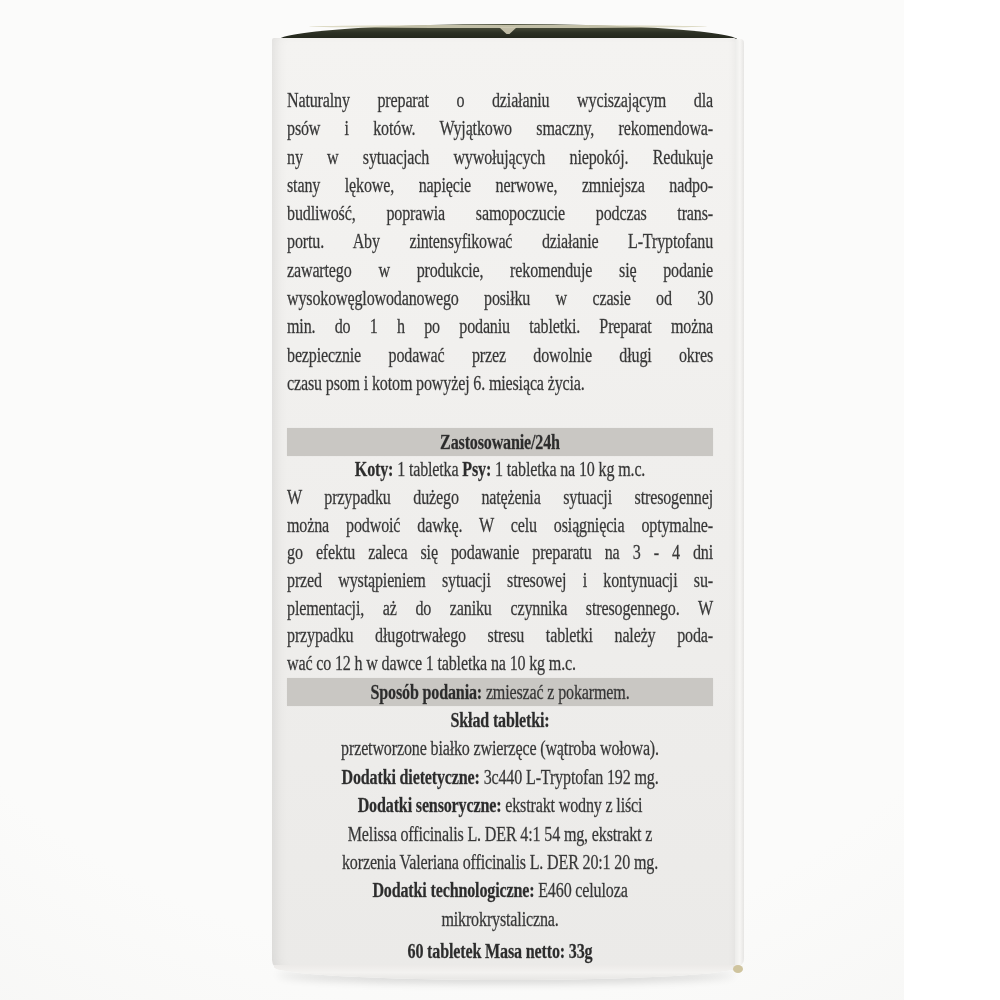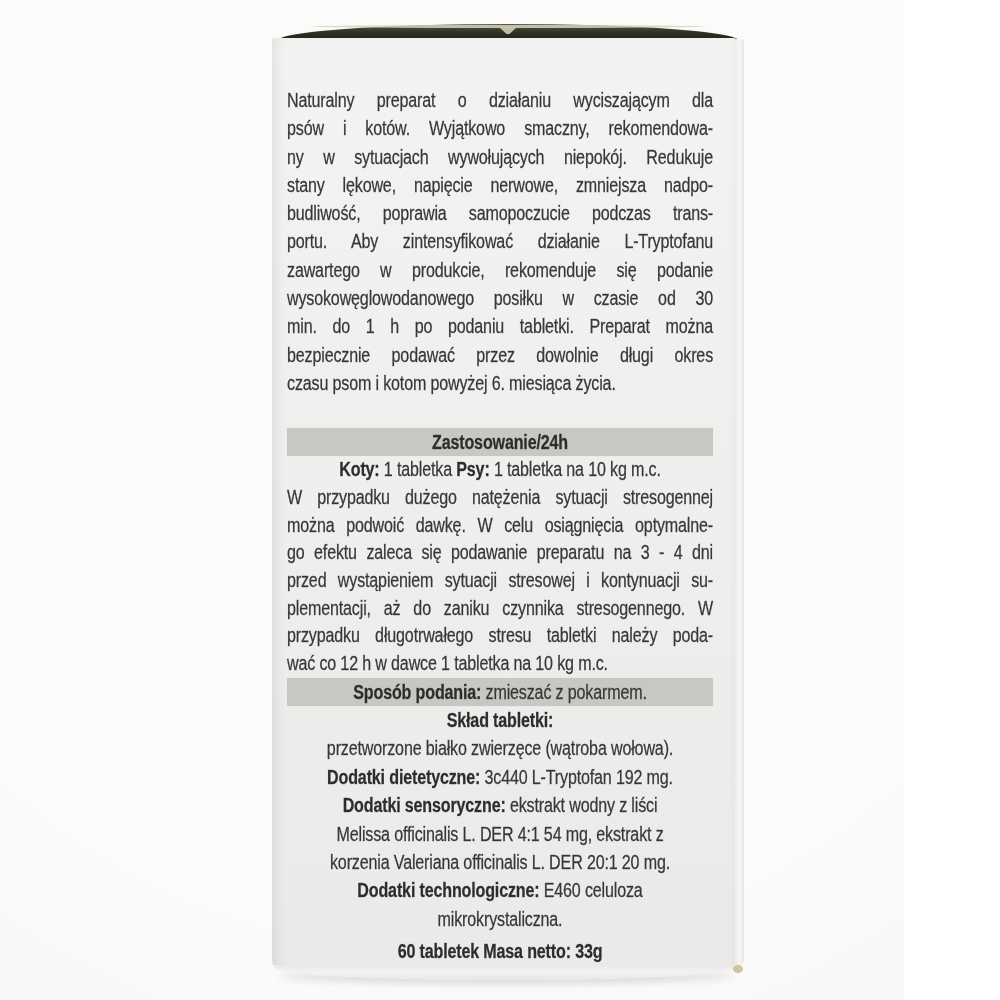--- a/index.html
+++ b/index.html
@@ -1,19 +1,19 @@
 <!DOCTYPE html>
 <html><head>
 <meta charset="utf-8">
 <style>
   html,body { margin:0; padding:0; }
   .scene {
     position:relative; width:904px; height:1000px; overflow:hidden;
     background: radial-gradient(130% 110% at 50% 35%, #fbfbfa 55%, #f1f1ef 100%);
-    font-family:Liberation Sans, sans-serif;
+    font-family:Liberation Serif, serif;
   }
   .box { position:absolute; left:272px; top:24px; width:472px; height:956px; }
   .box-top {
     position:absolute; top:0; left:5px; right:5px; height:22px;
     background: linear-gradient(180deg,#565a45 0%, #2c3024 40%, #181b12 100%);
     border-radius: 50% 50% 5px 5px / 17px 17px 5px 5px;
   }
   .box-top-edge {
     position:absolute; top:1px; left:7%; right:7%; height:3px;
     background:#d7d3ba; border-radius:50%; opacity:.85;

